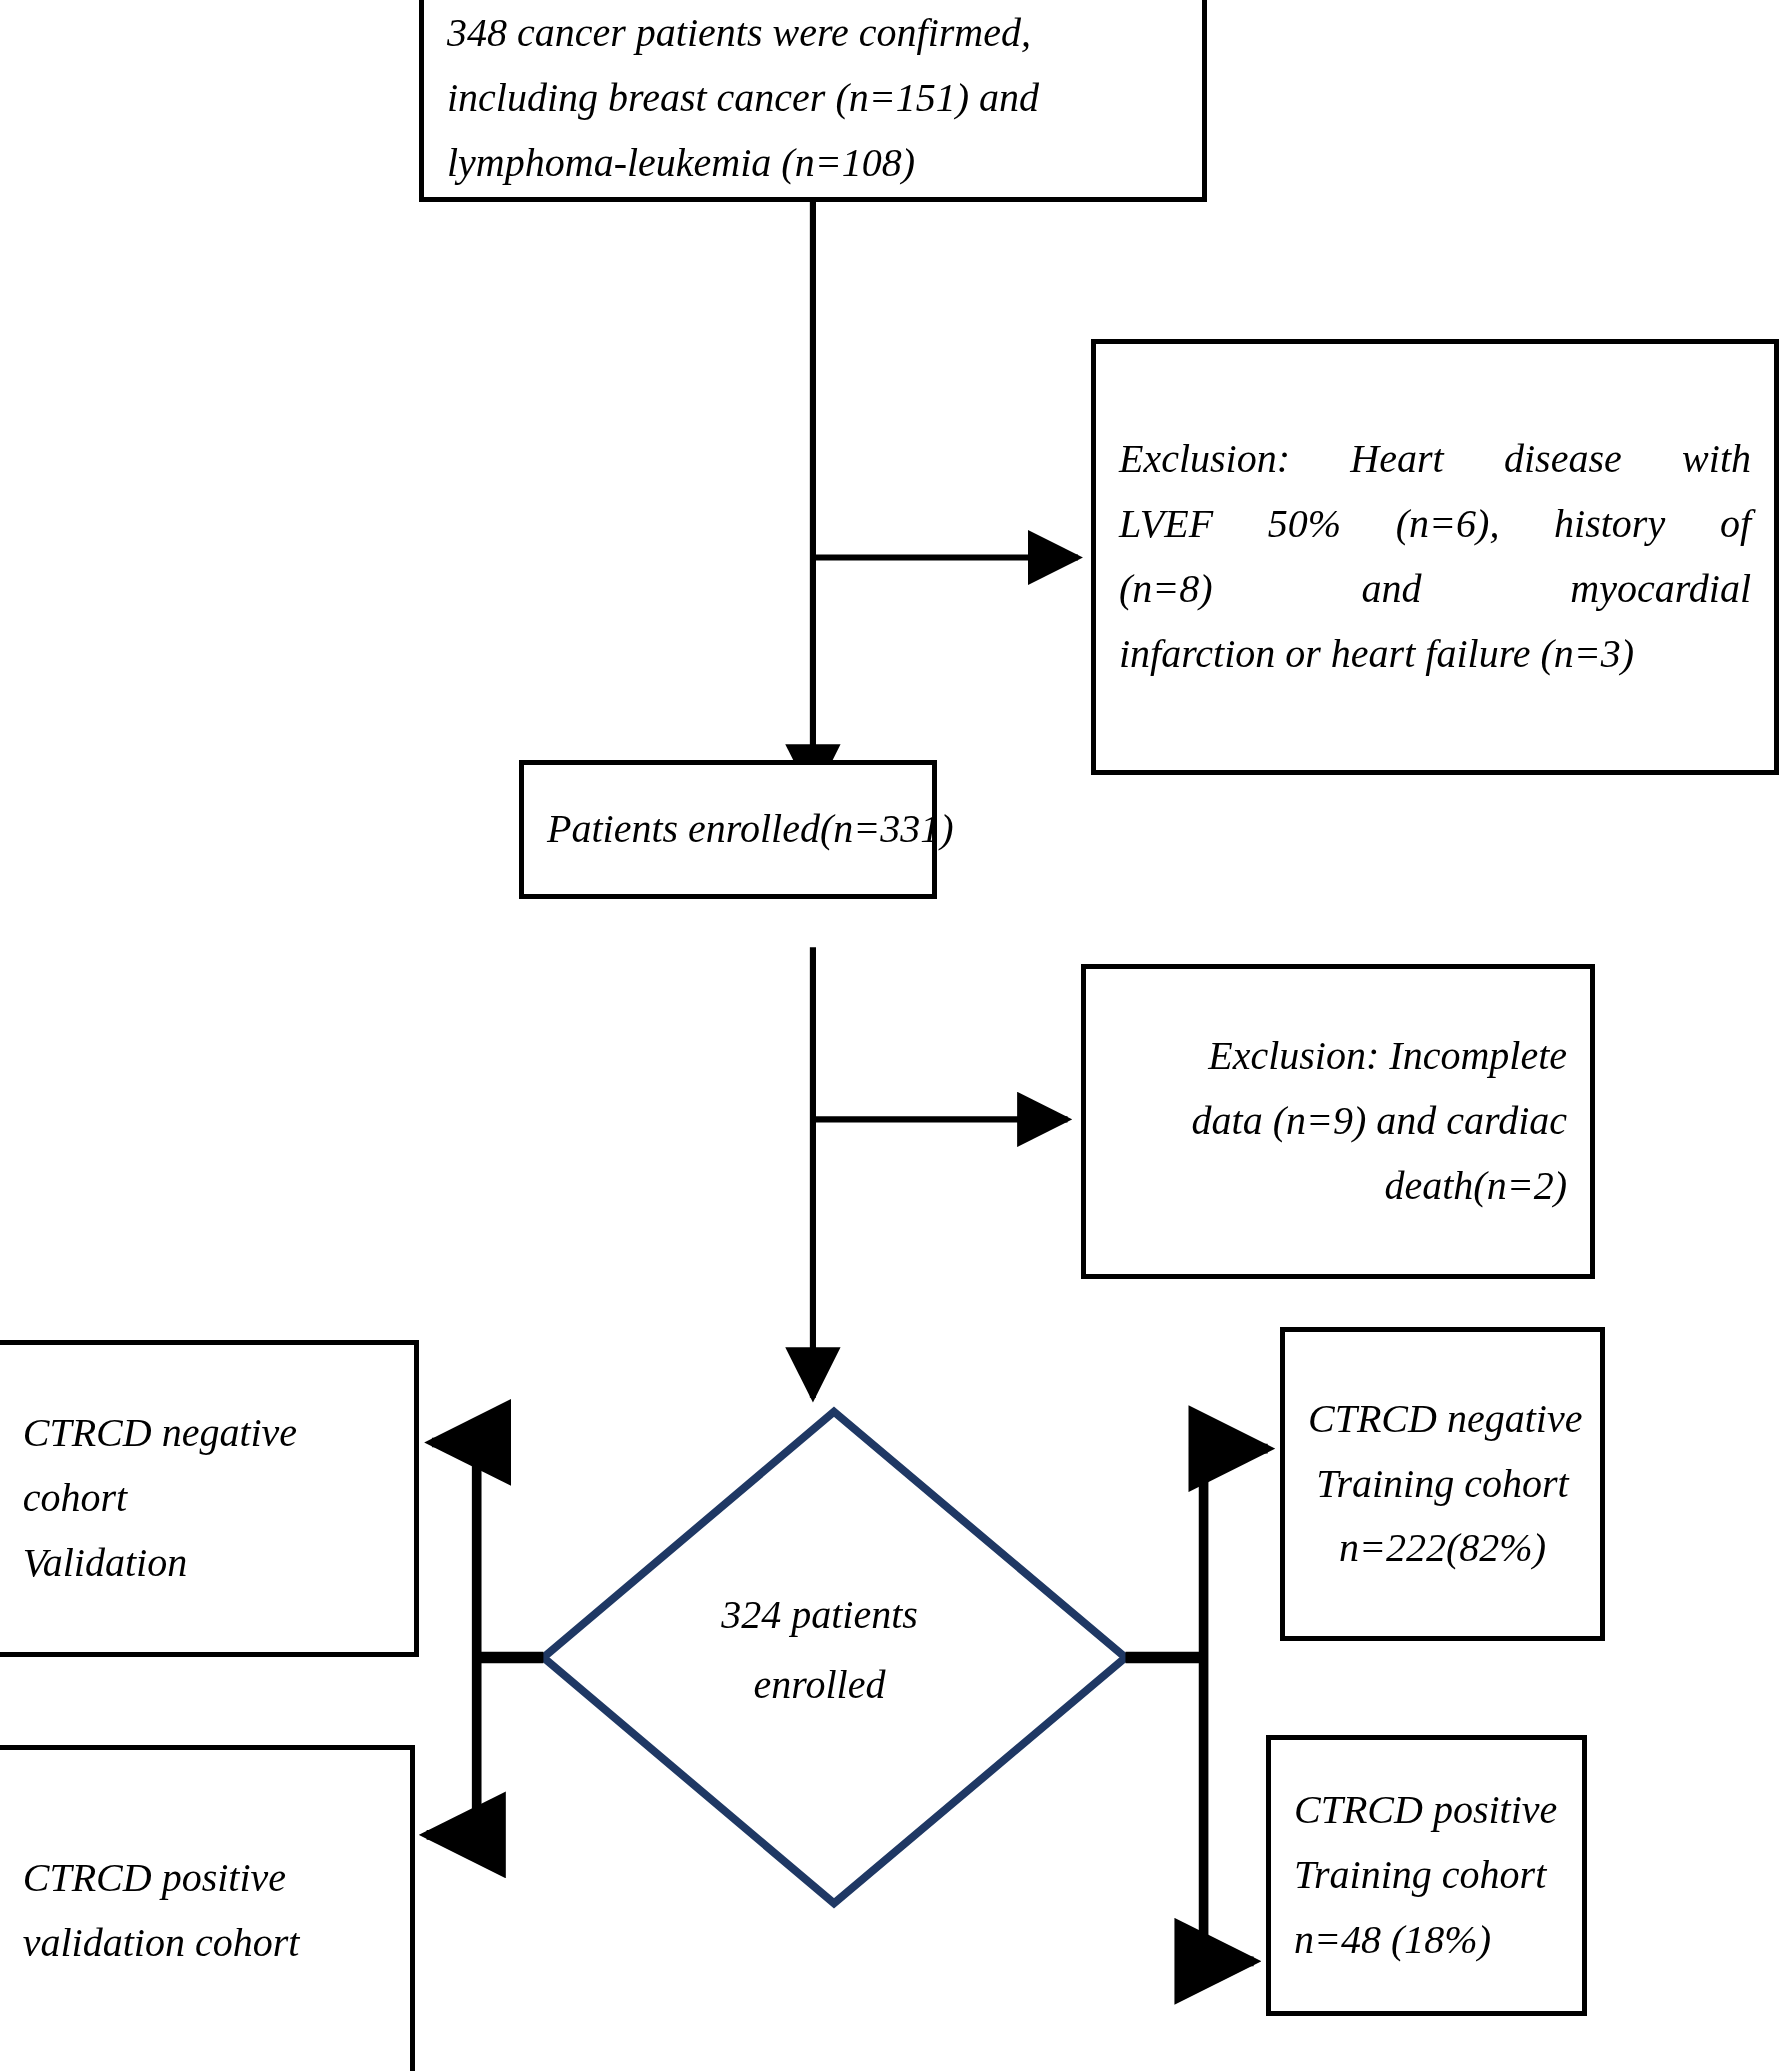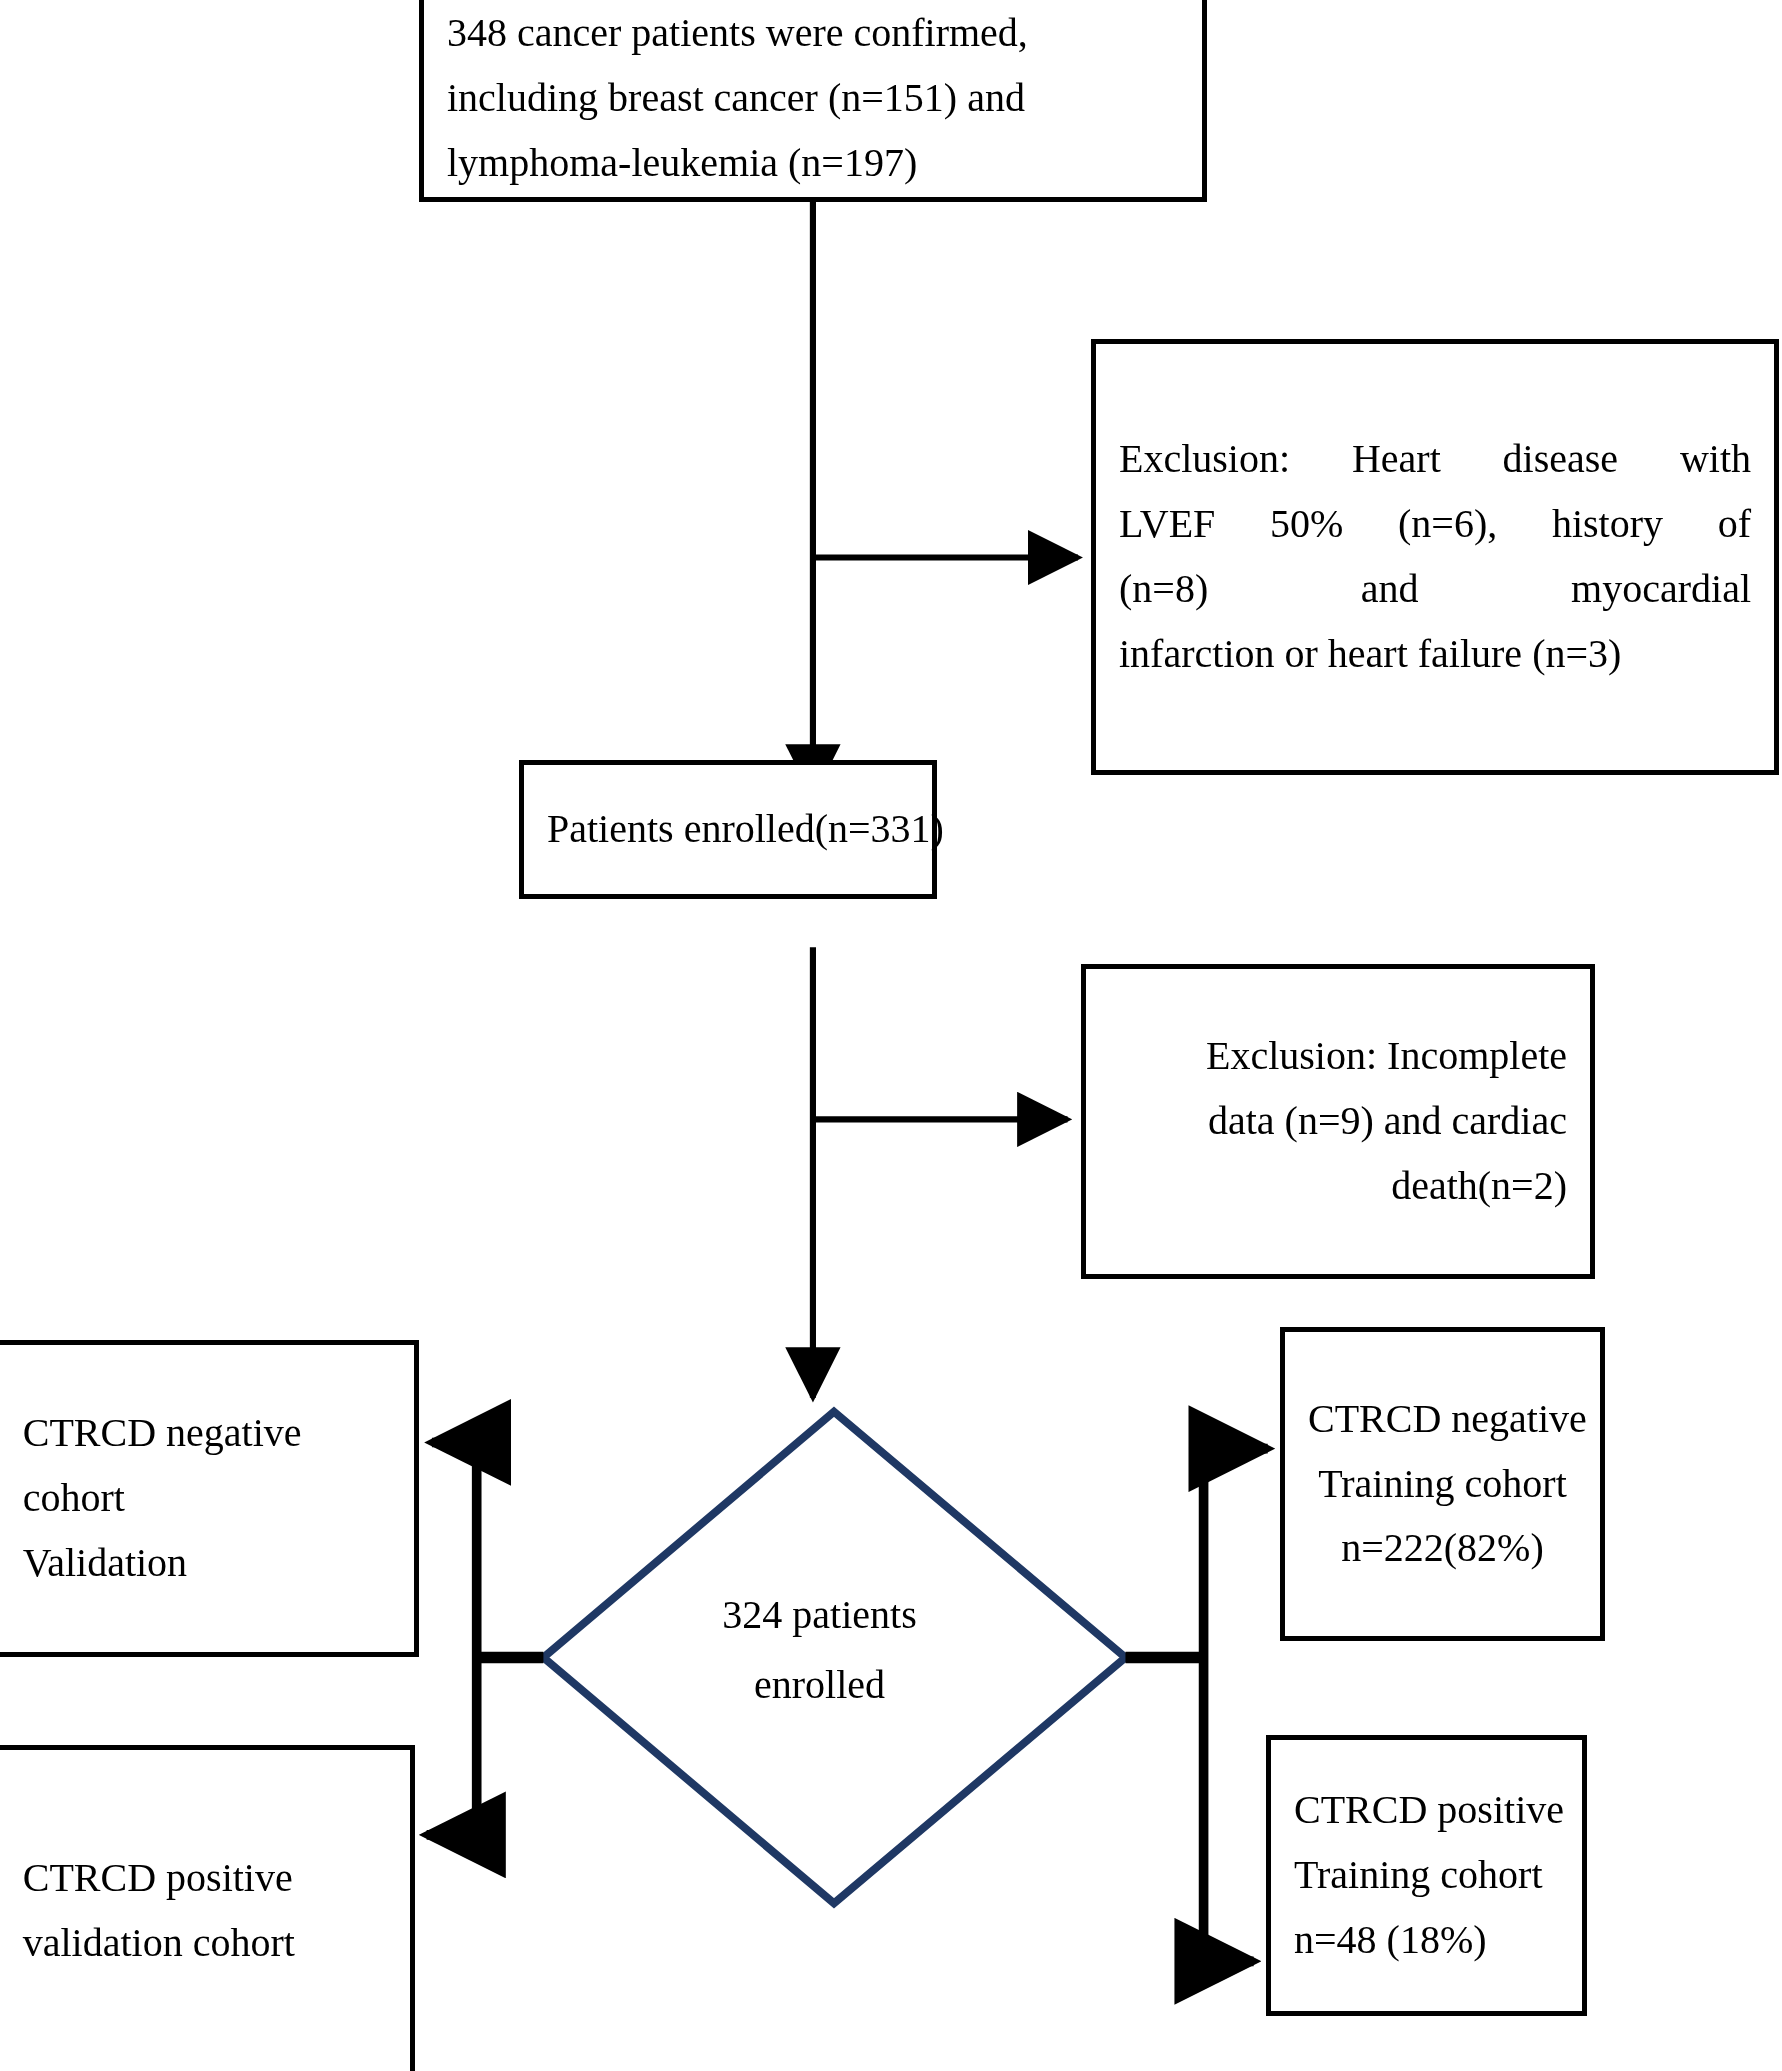--- a/index.html
+++ b/index.html
@@ -1,18 +1,18 @@
 <!DOCTYPE html>
 <html style="font-size:14px"><head>
 <meta charset="utf-8">
 <style>
   html,body{margin:0;padding:0;background:#ffffff;}
   body{width:1783px;height:2072px;position:relative;overflow:hidden;
        font-family:"Liberation Serif","DejaVu Serif",serif;color:#000;}
-  #canvas{position:absolute;inset:0;width:1694px;height:2072px;}
+  #canvas{position:absolute;inset:0;width:1694px;height:2072px;font-style:italic;}
   svg.lines{position:absolute;left:0;top:0;width:1783px;height:2072px;pointer-events:none;}
 
   .node{position:absolute;box-sizing:border-box;background:#fff;border:5.3px solid #000;
         display:flex;flex-direction:column;justify-content:center;}
   .node p{margin:0;padding:0;line-height:1.62;font-size:40px;white-space:nowrap;}
   .node.pad{padding:0 23px;}
   .just p{text-align:justify;text-align-last:justify;white-space:normal;}
   .ctr p{text-align:center;}
   .lft p{text-align:left;}
 
@@ -58,21 +58,21 @@
 
     <path d="M1282,1888 H1371" stroke="#000" stroke-width="13" fill="none"></path>
     <path d="M1371,1650 V2234" stroke="#000" stroke-width="11" fill="none"></path>
     <line x1="1371" y1="1650" x2="1444" y2="1650" stroke="#000" stroke-width="11" marker-end="url(#ah)"></line>
     <line x1="1371" y1="2234" x2="1428" y2="2234" stroke="#000" stroke-width="11" marker-end="url(#ah)"></line>
   </svg>
 
   <div class="node pad lft" id="box-top">
     <p>348 cancer patients were confirmed,</p>
     <p>including breast cancer (n=151) and</p>
-    <p>lymphoma-leukemia (n=197)</p>
+    <p>lymphoma-leukemia (n=108)</p>
   </div>
 
   <div class="node pad just" id="box-excl1">
     <p>Exclusion: Heart disease with</p>
     <p>LVEF 50% (n=6), history of</p>
     <p>(n=8) and myocardial</p>
     <p style="text-align-last:left">infarction or heart failure (n=3)</p>
   </div>
 
   <div class="node pad lft" id="box-enrolled">

